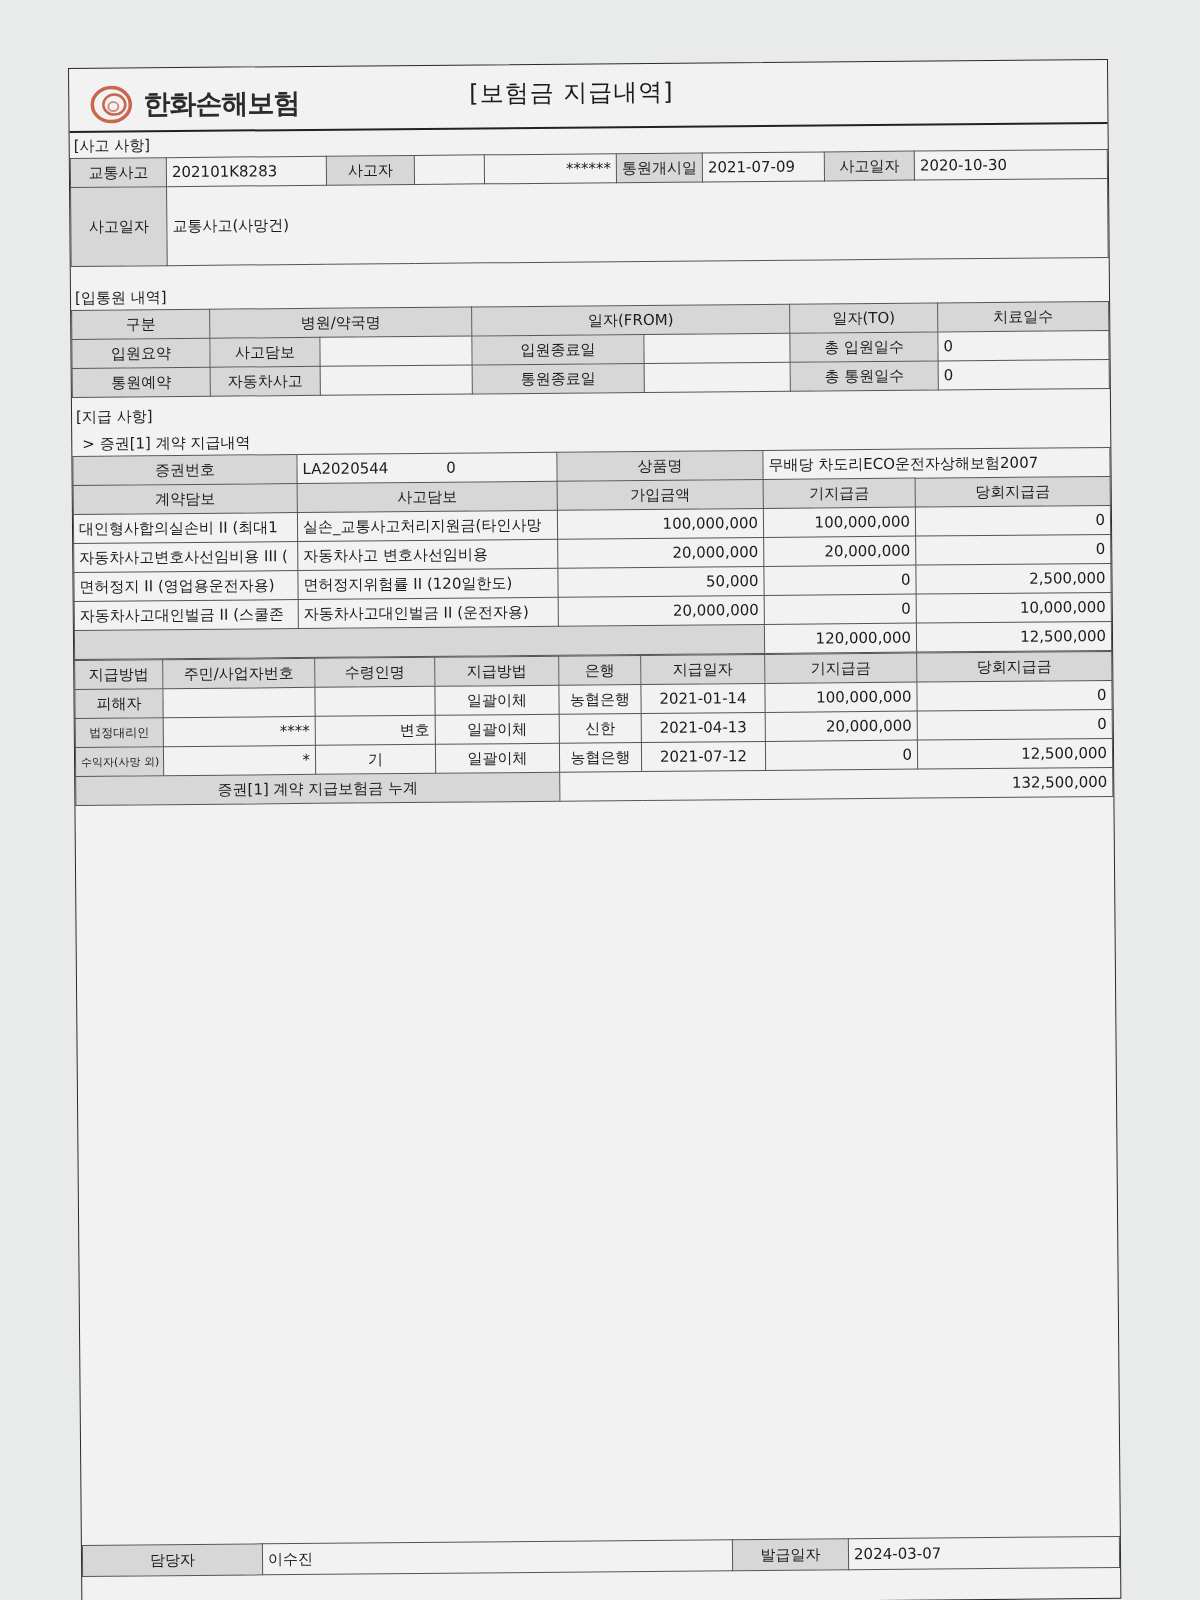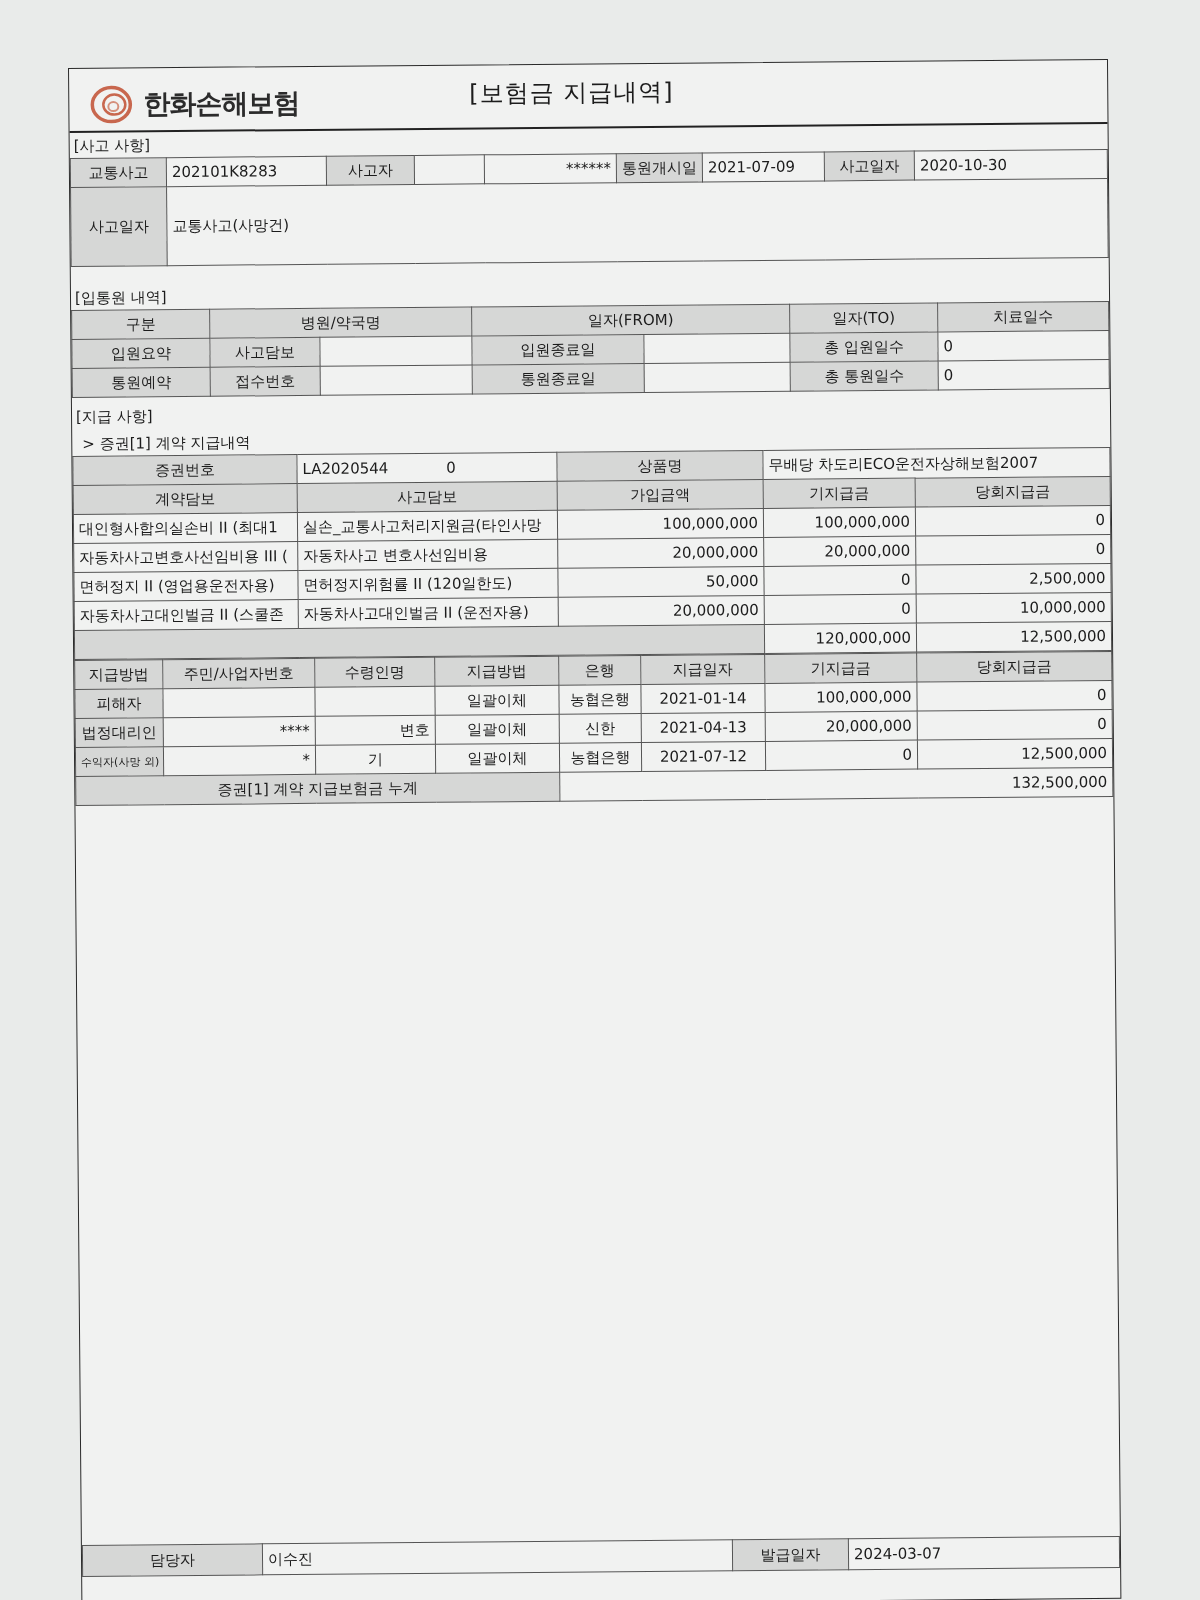--- a/index.html
+++ b/index.html
@@ -92,21 +92,21 @@
       <td class="lbl">입원요약</td>
       <td class="lbl">사고담보</td>
       <td></td>
       <td class="lbl">입원종료일</td>
       <td></td>
       <td class="lbl">총 입원일수</td>
       <td>0</td>
     </tr>
     <tr>
       <td class="lbl">통원예약</td>
-      <td class="lbl">접수번호</td>
+      <td class="lbl">자동차사고</td>
       <td></td>
       <td class="lbl">통원종료일</td>
       <td></td>
       <td class="lbl">총 통원일수</td>
       <td>0</td>
     </tr>
   </tbody>
     </table>
 
   <div class="sec" style="margin-top:6px">[지급 사항]</div>
@@ -194,21 +194,21 @@
       <td class="lbl">피해자</td>
       <td class="r"></td>
       <td class="c"></td>
       <td class="c">일괄이체</td>
       <td class="c">농협은행</td>
       <td class="c">2021-01-14</td>
       <td class="r">100,000,000</td>
       <td class="r">0</td>
     </tr>
     <tr>
-      <td class="lbl" style="font-size:15px">법정대리인</td>
+      <td class="lbl" style="font-size:12px">법정대리인</td>
       <td class="r">****</td>
       <td class="r">변호</td>
       <td class="c">일괄이체</td>
       <td class="c">신한</td>
       <td class="c">2021-04-13</td>
       <td class="r">20,000,000</td>
       <td class="r">0</td>
     </tr>
     <tr>
       <td class="lbl small">수익자(사망 외)</td>

